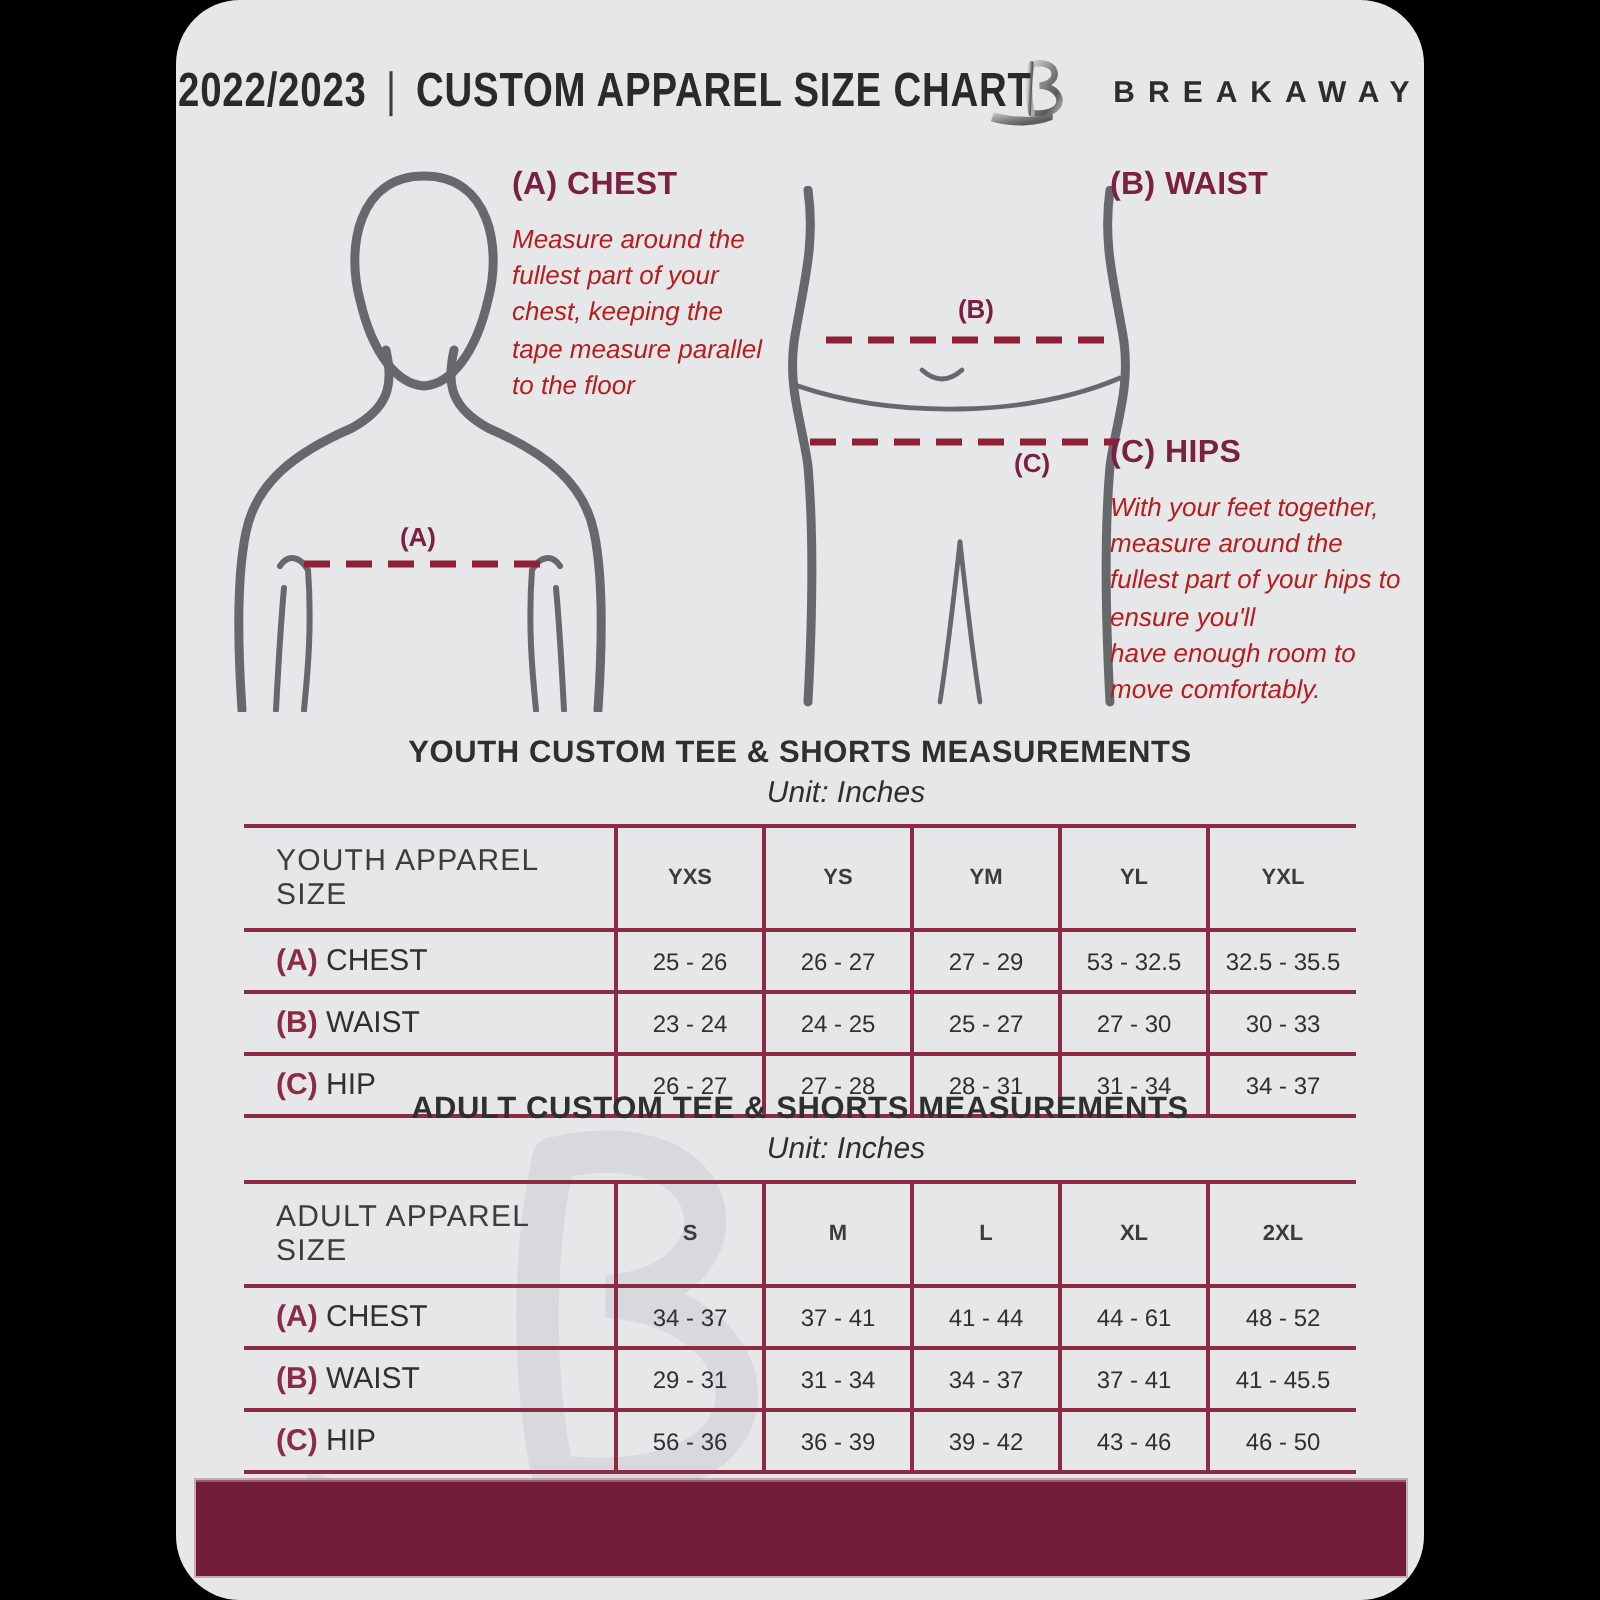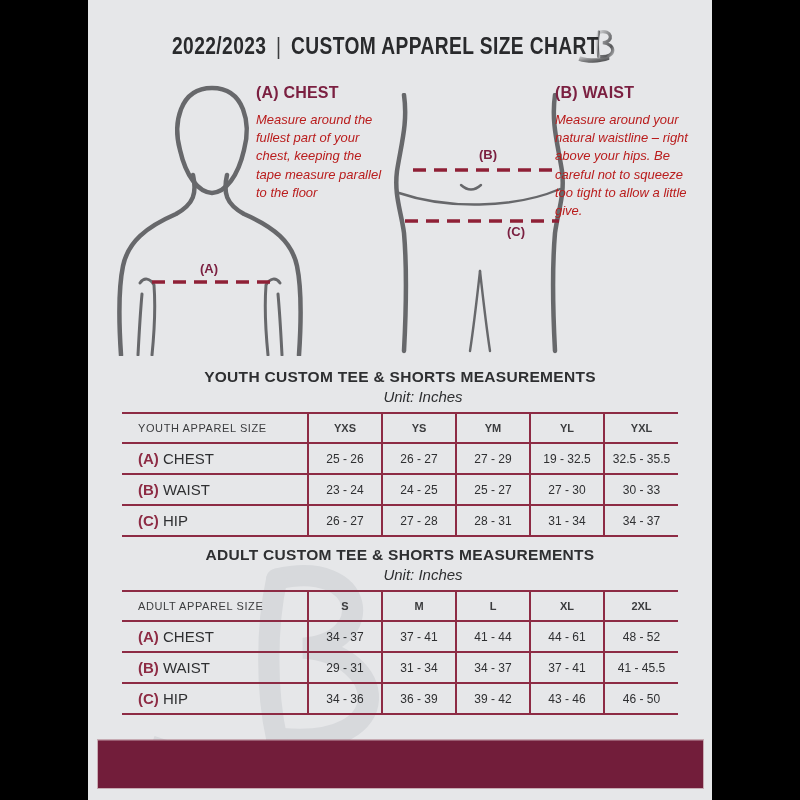--- a/index.html
+++ b/index.html
@@ -1,18 +1,18 @@
 <!DOCTYPE html>
 <html><head>
 <meta charset="utf-8">
 <style>
   html,body{margin:0;padding:0;width:800px;height:800px;overflow:hidden;background:#000;}
   *{box-sizing:border-box;}
   .page{position:relative;width:624px;height:800px;margin:0 auto;background:#e6e7e9;overflow:hidden;
-        font-family:"Liberation Sans",sans-serif;color:#37383a;}
+        font-family:"Liberation Sans",sans-serif;color:#37383a;border-radius:32px;}
   .letterbox{position:absolute;top:0;width:88px;height:800px;background:#000;}
   .letterbox.left{left:0;} .letterbox.right{right:0;}
 
   
   .masthead{position:absolute;top:26px;left:0;width:624px;display:flex;align-items:center;justify-content:center;gap:12px;z-index:2;}
   .mast-title-box{width:392px;overflow:visible;white-space:nowrap;}
   .mast-title{display:inline-block;transform:scaleX(.8);transform-origin:0 50%;
               font-size:24px;font-weight:bold;letter-spacing:.5px;color:#292a2c;white-space:nowrap;}
   .mast-title .divider{font-weight:normal;margin:0 12px;color:#3c3d3f;}
   .logo{width:52px;height:40px;flex:0 0 auto;}
@@ -37,21 +37,21 @@
   .section{position:absolute;left:0;width:624px;text-align:center;z-index:1;}
   .sec-youth{top:368px;} .sec-adult{top:546px;}
   .tbl-title{font-size:15.5px;font-weight:bold;letter-spacing:.3px;color:#2e2f31;}
   .tbl-unit{font-size:15px;font-style:italic;color:#2e2f31;margin-top:2px;padding-left:46px;}
   table{border-collapse:collapse;width:556px;margin:7px auto 0 auto;table-layout:fixed;background:transparent;}
   col.c0{width:186px;} col.cx{width:74px;}
   thead tr{border-top:2px solid #8d2b44;}
   tr{border-bottom:2px solid #8d2b44;}
   th+th,td+td{border-left:2px solid #8d2b44;}
   th{font-size:11px;font-weight:bold;color:#3b3c3e;padding:8px 3px;}
-  th.label-col{font-weight:normal;letter-spacing:.6px;text-align:left;padding-left:16px;font-size:11px;}
+  th.label-col{font-weight:normal;letter-spacing:.6px;text-align:left;padding-left:16px;font-size:15px;}
   td{font-size:12px;color:#2f3032;padding:6px 2px;text-align:center;}
   td.label-col{text-align:left;padding-left:16px;font-size:15px;}
   td .prefix{font-weight:bold;color:#8d2b44;}
 
   
   .watermark{position:absolute;left:40px;top:542px;width:340px;height:255px;z-index:0;}
   .wm{stroke:#d7d9dc;fill:none;stroke-linecap:round;}
   .footer-bar{position:absolute;left:10px;top:740px;width:605px;height:48px;background:#721d3a;z-index:3;
               box-shadow:inset 0 1px 0 rgba(255,255,255,.28),0 0 0 1px rgba(140,60,80,.35);}
 </style>
@@ -77,20 +77,21 @@
           <stop offset="0" stop-color="#cfd0d2"></stop>
           <stop offset="0.45" stop-color="#7f8082"></stop>
           <stop offset="0.75" stop-color="#58595b"></stop>
           <stop offset="1" stop-color="#aeafb1"></stop>
         </linearGradient>
       </defs>
       <path d="M28 7 C 45 3 47 19 33 20 C 49 21 51 39 29 37" fill="none" stroke="url(#metal)" stroke-width="4" stroke-linecap="round"></path>
       <path d="M28 7 C 26 16 26 28 28 37" fill="none" stroke="url(#metal)" stroke-width="4" stroke-linecap="round"></path>
       <path d="M3 42 C 15 46 32 45 41 41 L 41 37 C 32 40 15 40 5 36.5 Z" fill="url(#metal)"></path>
     </svg>
+    <span class="brand">BREAKAWAY</span>
   </header>
 
   <section class="guide">
 
     <svg class="fig-torso" viewBox="0 0 196 276">
       <path class="sil thick" d="M100 8 C 133 8 139 44 132 70 C 126 96 114 112 100 113 C 86 112 74 96 68 70 C 61 44 67 8 100 8"></path>
       <path class="sil thick" d="M81 95 C 85 113 82 124 64 134 C 34 147 16 162 11 186 C 6 210 7 245 9 275"></path>
       <path class="sil thick" d="M115 95 C 111 113 114 124 132 134 C 162 147 180 162 185 186 C 190 210 189 245 187 275"></path>
       <path class="sil mid" d="M30 214 C 28 236 27 256 26 275"></path>
       <path class="sil mid" d="M166 214 C 168 236 169 256 170 275"></path>
@@ -112,21 +113,25 @@
       <text class="marker" x="97" y="66" text-anchor="middle">(B)</text>
       <text class="marker" x="116" y="143">(C)</text>
     </svg>
 
     <div class="guide-block gb-chest">
       <h3>(A) CHEST</h3>
       <p>Measure around the fullest part of your chest, keeping the tape measure parallel to the floor</p>
     </div>
     <div class="guide-block gb-waist">
       <h3>(B) WAIST</h3>
-      <p>Measure around your natural waistline – right above your hips. Be careful not to squeeze too tight to allow a little give.</p>
+    </div>
+    <div class="guide-block gb-hips">
+      <h3>(C) HIPS</h3>
+      <p>With your feet together, measure around the fullest part of your hips to ensure you'll
+have enough room to move comfortably.</p>
     </div>
   </section>
 
   <section class="section sec-youth">
     <div class="tbl-title">YOUTH CUSTOM TEE &amp; SHORTS MEASUREMENTS</div>
     <div class="tbl-unit">Unit: Inches</div>
     <table>
       <colgroup>
           <col class="c0">
           <col class="cx">
@@ -144,21 +149,21 @@
             <th class="size-col">YL</th>
             <th class="size-col">YXL</th>
           </tr>
         </thead>
         <tbody>
           <tr>
             <td class="label-col"><span class="prefix">(A)</span> CHEST</td>
             <td>25 - 26</td>
             <td>26 - 27</td>
             <td>27 - 29</td>
-            <td>19 - 32.5</td>
+            <td>53 - 32.5</td>
             <td>32.5 - 35.5</td>
           </tr>
           <tr>
             <td class="label-col"><span class="prefix">(B)</span> WAIST</td>
             <td>23 - 24</td>
             <td>24 - 25</td>
             <td>25 - 27</td>
             <td>27 - 30</td>
             <td>30 - 33</td>
           </tr>
@@ -208,21 +213,21 @@
           <tr>
             <td class="label-col"><span class="prefix">(B)</span> WAIST</td>
             <td>29 - 31</td>
             <td>31 - 34</td>
             <td>34 - 37</td>
             <td>37 - 41</td>
             <td>41 - 45.5</td>
           </tr>
           <tr>
             <td class="label-col"><span class="prefix">(C)</span> HIP</td>
-            <td>34 - 36</td>
+            <td>56 - 36</td>
             <td>36 - 39</td>
             <td>39 - 42</td>
             <td>43 - 46</td>
             <td>46 - 50</td>
           </tr>
         </tbody>
       </table>
   </section>
 
   <div class="footer-bar"></div>

